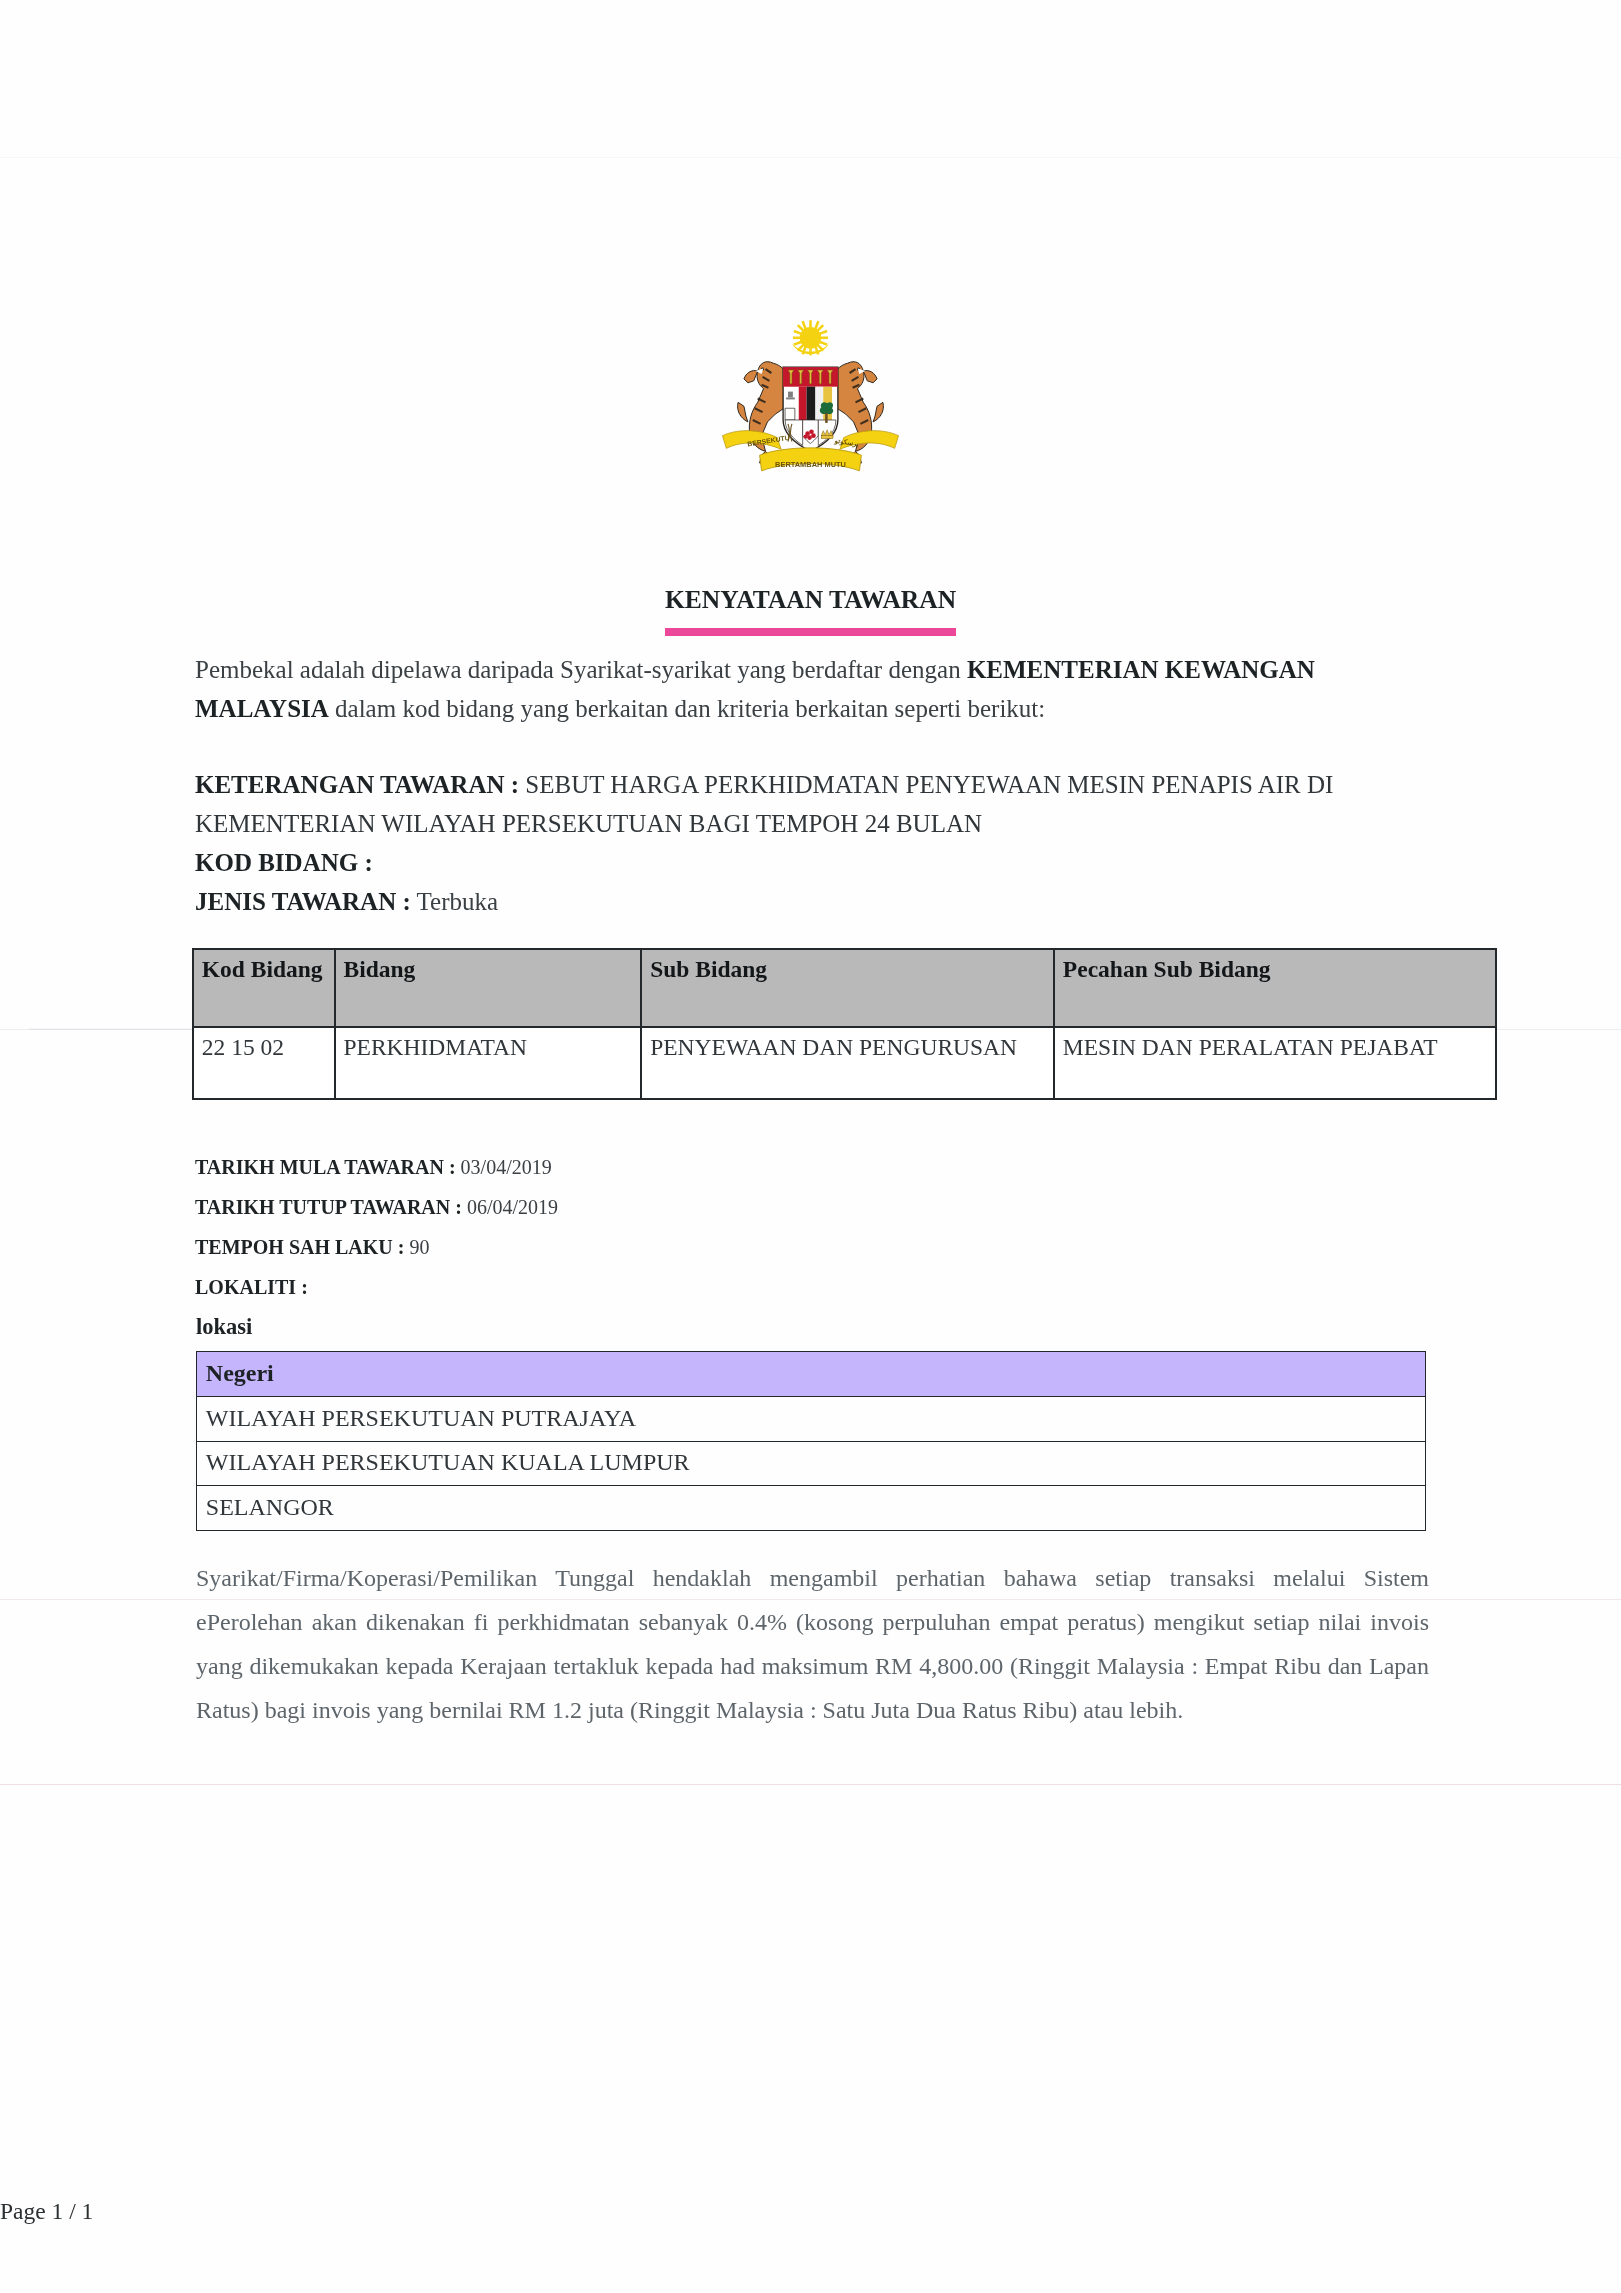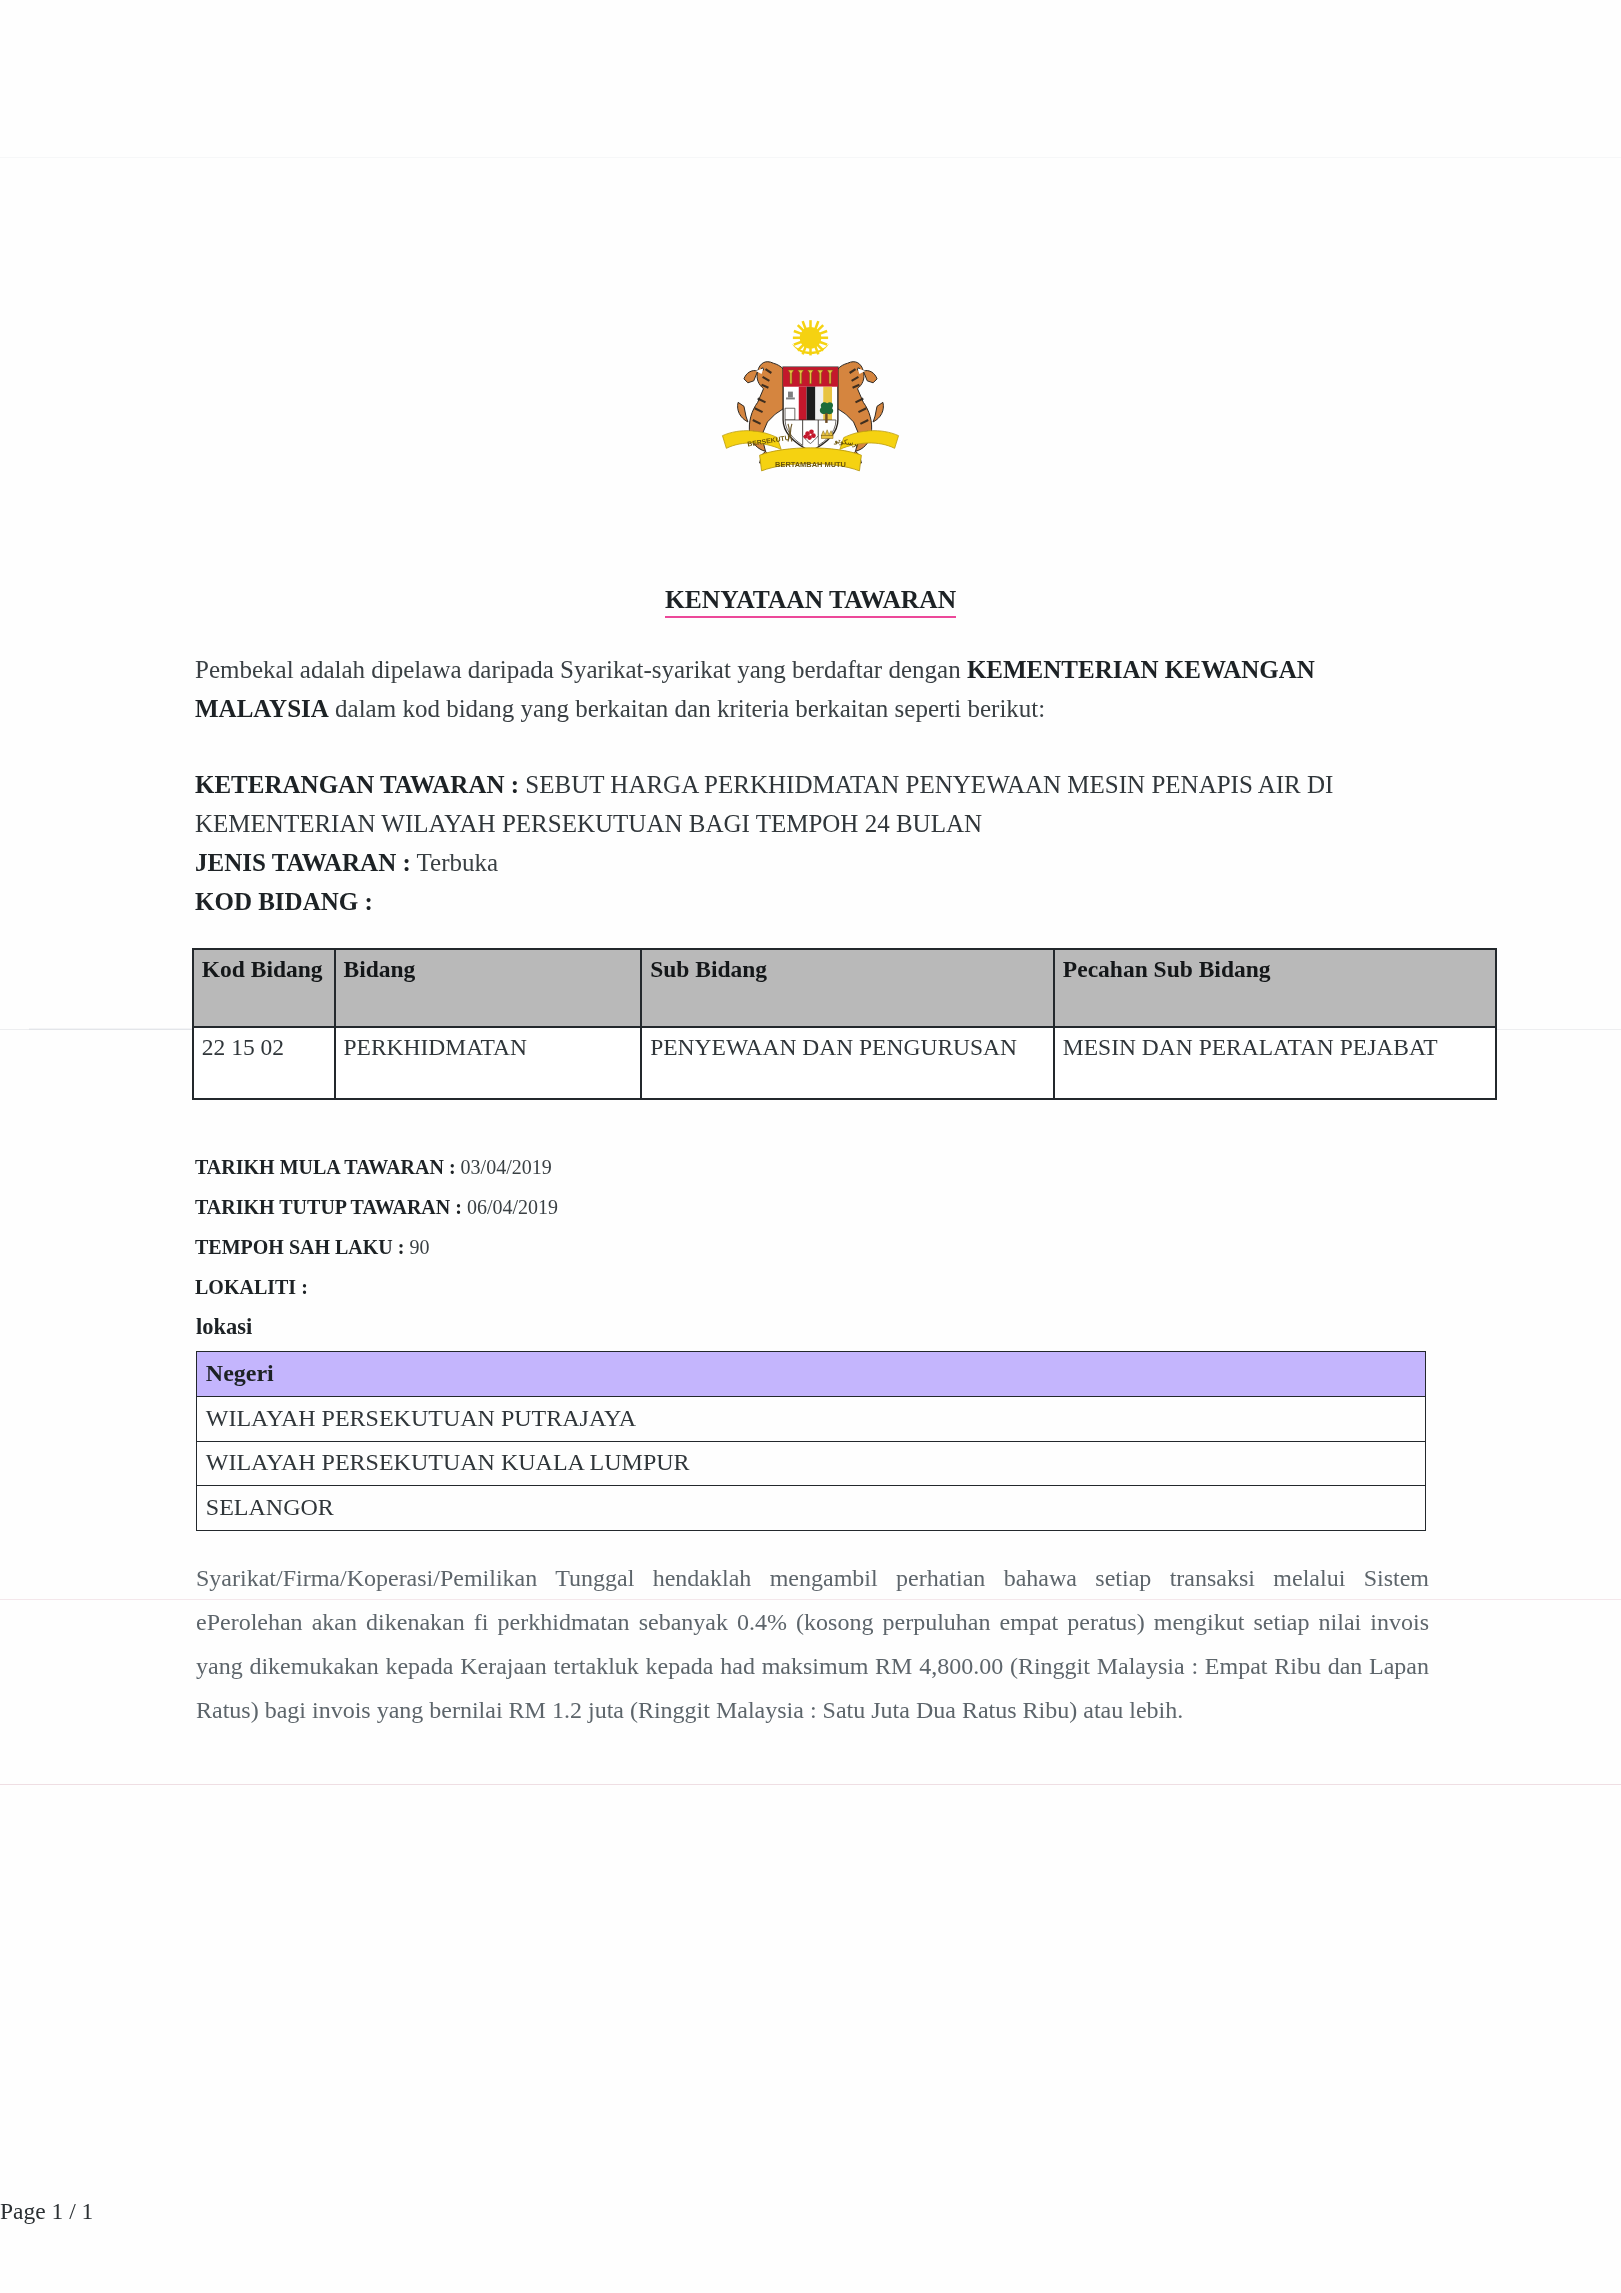--- a/index.html
+++ b/index.html
@@ -64,22 +64,22 @@
   .doc-title {
     position: absolute;
     left: 0; right: 0;
     top: 585px;
     text-align: center;
     font-weight: bold;
     font-size: 25.5px;
     color: #1d2225;
   }
   .doc-title span {
-    border-bottom: 2px solid #ec4899;
-    padding-bottom: 2px;
+    border-bottom: 8px solid #ec4899;
+    padding-bottom: 14px;
   }
 
   
   .intro {
     position: absolute;
     left: 195px;
     top: 650px;
     width: 1157px;
     font-size: 25px;
     line-height: 39px;
@@ -348,24 +348,24 @@
 
   <div class="intro">
     <span>Pembekal adalah dipelawa daripada Syarikat-syarikat yang berdaftar dengan </span><b>KEMENTERIAN KEWANGAN MALAYSIA</b><span> dalam kod bidang yang berkaitan dan kriteria berkaitan seperti berikut:</span>
   </div>
 
   <div class="detail-block">
     <div class="detail-line">
       <span class="lbl">KETERANGAN TAWARAN :</span><span class="val caps"> SEBUT HARGA PERKHIDMATAN PENYEWAAN MESIN PENAPIS AIR DI KEMENTERIAN WILAYAH PERSEKUTUAN BAGI TEMPOH 24 BULAN</span>
     </div>
     <div class="detail-line">
+      <span class="lbl">KOD BIDANG :</span>
+    </div>
+    <div class="detail-line">
       <span class="lbl">JENIS TAWARAN :</span><span class="val"> Terbuka</span>
-    </div>
-    <div class="detail-line">
-      <span class="lbl">KOD BIDANG :</span>
     </div>
   </div>
 
   <table class="kod-table">
     <thead>
       <tr>
         <th class="col-kod">Kod Bidang</th>
         <th class="col-bid">Bidang</th>
         <th class="col-sub">Sub Bidang</th>
         <th class="col-pecah">Pecahan Sub Bidang</th>

